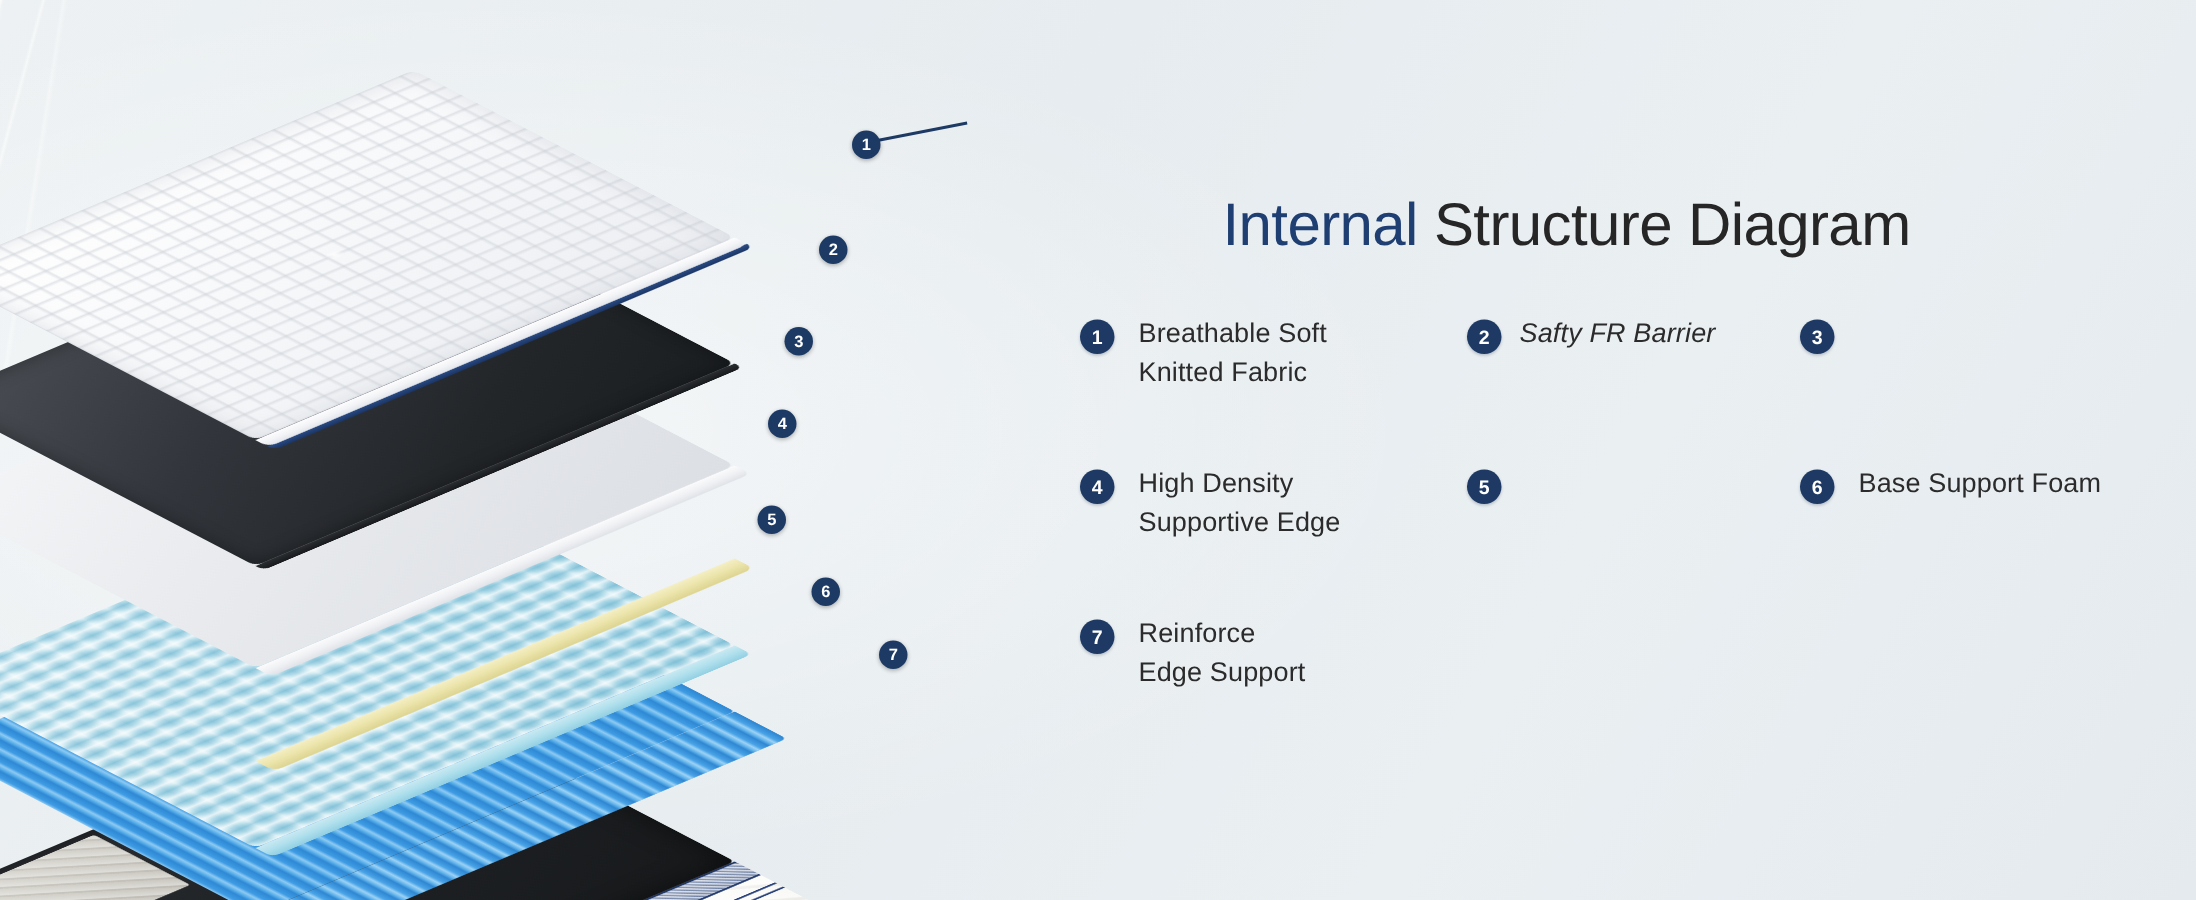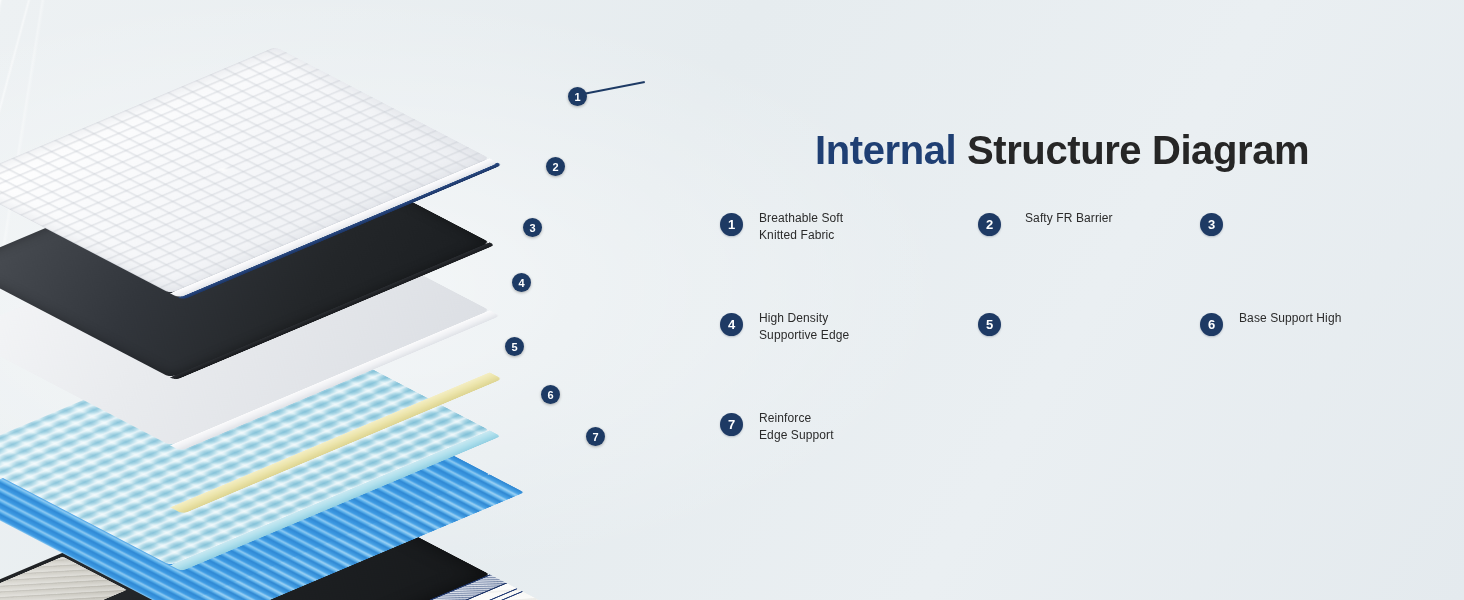--- a/index.html
+++ b/index.html
@@ -30,21 +30,21 @@
   #diagram-panel {
     position:absolute; left:0; top:0; width:680px; height:600px;
   }
   #info-panel {
     position:absolute; left:700px; top:0; width:764px; height:600px;
   }
 
   
   #page-title {
     position:absolute; left:115px; top:128px;
-    font-size:40px; font-weight:bold; letter-spacing:-0.4px;
+    font-size:40px; font-weight:normal; letter-spacing:-0.4px;
     white-space:nowrap;
   }
   #page-title .kw { color:#1f3f73; }
   #page-title .rest { color:#262626; }
 
   
   #legend {
     position:absolute; left:20px; top:210px; width:744px;
     display:grid;
     grid-template-columns:258px 222px 264px;
@@ -58,26 +58,26 @@
     background:#1e3a64;
     color:#ffffff;
     font-size:13px; font-weight:bold;
     display:flex; align-items:center; justify-content:center;
     margin-top:3px;
     box-shadow:0 1px 2px rgba(20,40,70,0.25);
   }
   .legend-label {
     margin-left:16px;
     color:#2b2b2b;
-    font-size:12px;
+    font-size:18px;
     line-height:1.42;
     white-space:pre-line;
     letter-spacing:0.1px;
   }
-  .lg-c2 .legend-label { margin-left:24px; }
+  .lg-c2 .legend-label { margin-left:12px;font-style:italic; }
 
   
   #mattress {
     position:absolute; left:-22px; top:-4px; width:700px; height:600px;
   }
   .layer {
     position:absolute;
     transform-style:preserve-3d;
   }
   .slab {
@@ -370,21 +370,21 @@
         <span class="legend-label">High Density
 Supportive Edge</span>
       </div>
 
       <div class="legend-item lg-c2">
         <span class="badge">5</span>
       </div>
 
       <div class="legend-item lg-c3">
         <span class="badge">6</span>
-        <span class="legend-label">Base Support High</span>
+        <span class="legend-label">Base Support Foam</span>
       </div>
 
       <div class="legend-item lg-c1">
         <span class="badge">7</span>
         <span class="legend-label">Reinforce
 Edge Support</span>
       </div>
 
       <div class="legend-item empty"></div>
       <div class="legend-item empty"></div>

